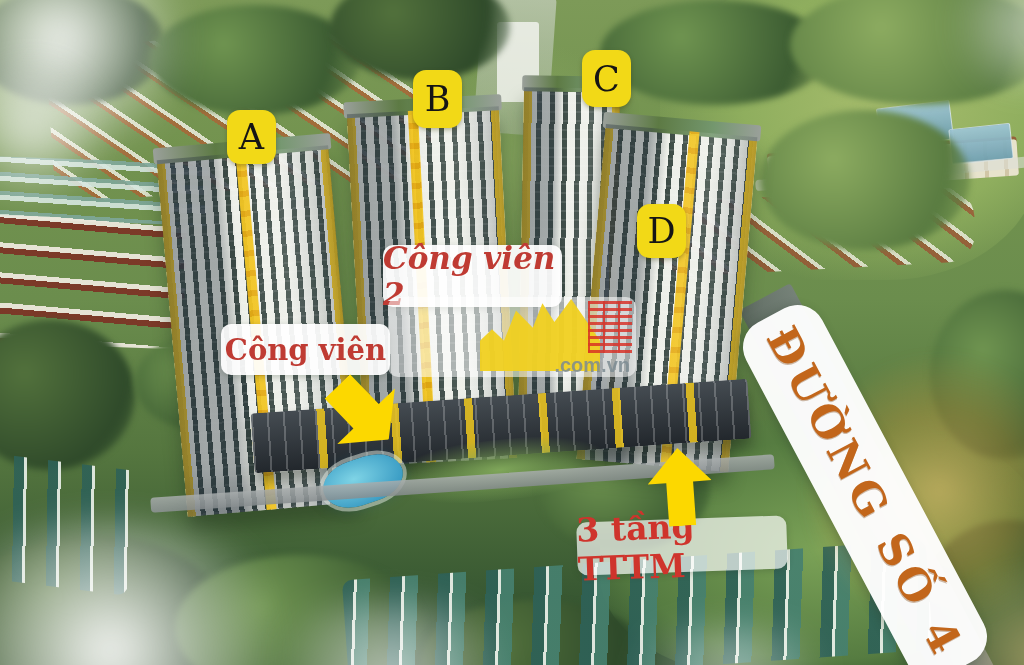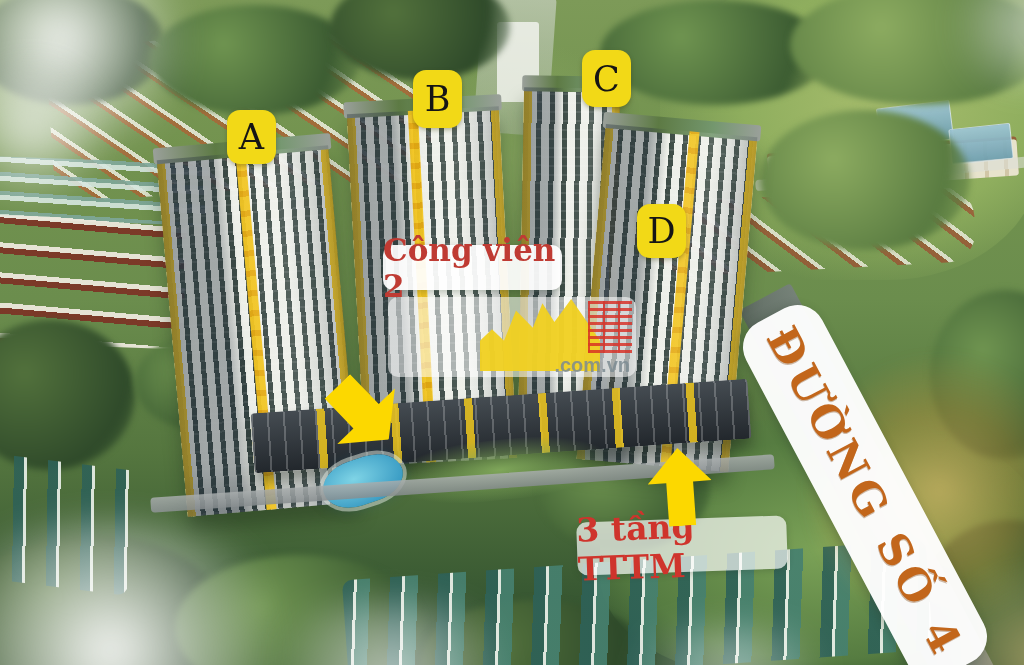--- a/index.html
+++ b/index.html
@@ -108,21 +108,21 @@
   .b-b{left:413px;top:70px;height:58px;}
   .b-c{left:582px;top:50px;height:57px;}
   .b-d{left:637px;top:204px;}
 
   .lbl{
     background:rgba(255,255,255,.93);border-radius:10px;z-index:11;
     display:flex;align-items:center;justify-content:center;
     font-family:"DejaVu Serif",serif;font-weight:bold;color:#bf3b33;
     box-shadow:0 2px 6px rgba(40,60,40,.25);
   }
-  .lbl-park2{left:383px;top:245px;width:179px;height:45px;font-size:31px;}
+  .lbl-park2{left:383px;top:245px;width:179px;height:62px;font-size:31px;font-style:italic;}
   .lbl-park{left:221px;top:324px;width:169px;height:51px;font-size:29px;z-index:10;}
   .lbl-mall{left:577px;top:519px;width:210px;height:53px;font-size:33px;color:#cf342c;
     background:rgba(255,255,255,.68);transform:rotate(-2deg);}
 
   .banner{
     left:665px;top:449px;width:400px;height:86px;z-index:11;
     background:rgba(255,255,255,.96);border-radius:28px;transform:rotate(62deg);
     display:flex;align-items:center;justify-content:center;
     font-family:"DejaVu Serif",serif;font-weight:bold;font-size:43px;letter-spacing:5px;color:#c2661b;
     text-shadow:1px 1px 0 rgba(120,60,10,.35);
@@ -222,20 +222,23 @@
   <div class="badge b-c">
       <span>C</span>
     </div>
   <div class="badge b-d">
       <span>D</span>
     </div>
 
   <div class="lbl lbl-park2">
       <span>Công viên 2</span>
     </div>
+  <div class="lbl lbl-park">
+      <span>Công viên</span>
+    </div>
   <div class="lbl lbl-mall">
       <span>3 tầng TTTM</span>
     </div>
 
   <div class="banner">
       <span>ĐƯỜNG SỐ 4</span>
     </div>
 
   <div class="arrow arrow-dr"></div>
   <div class="arrow arrow-up"></div>

